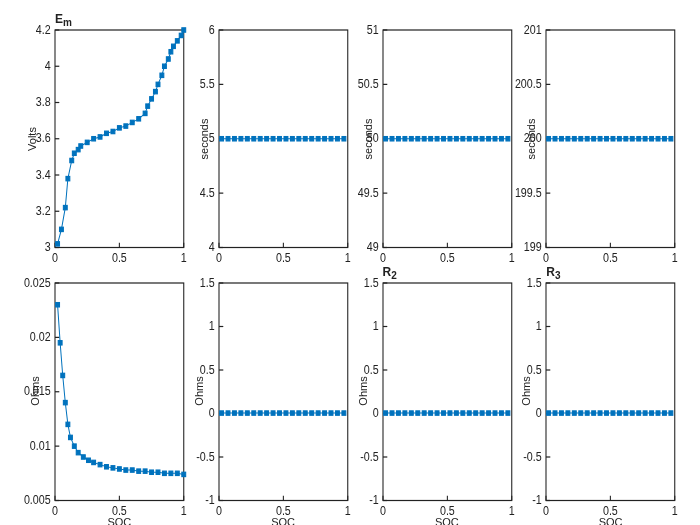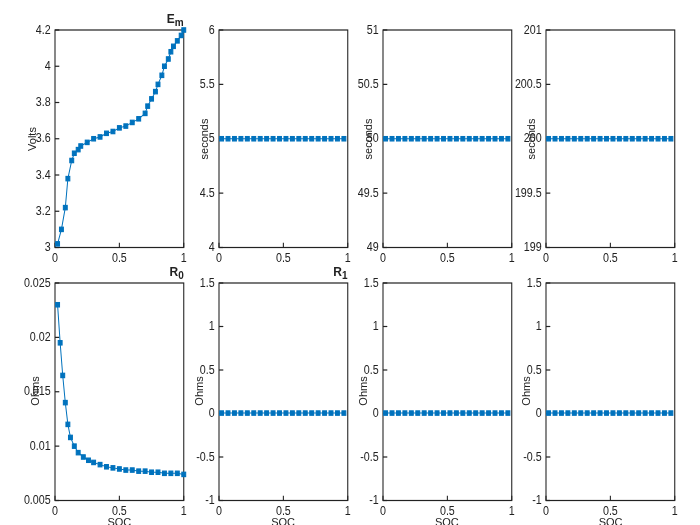--- a/index.html
+++ b/index.html
@@ -26,21 +26,21 @@
     row-gap: 35px;
   }
   .panel {
     position: relative;
   }
   .title {
     position: absolute;
     top: -18px;
     left: 0;
     right: 0;
-    text-align: right;
+    text-align: left;
     font-weight: bold;
     font-size: 12px;
   }
   .sub {
     font-weight: bold;
     font-size: 10px;
     vertical-align: sub;
   }
   .ylabel {
     position: absolute;
@@ -256,21 +256,20 @@
         <rect x="78.60000000000001" y="88.2" width="3.6" height="3.6" class="series-pt"></rect>
         <rect x="84.6" y="88.2" width="3.6" height="3.6" class="series-pt"></rect>
         <rect x="90.60000000000001" y="88.2" width="3.6" height="3.6" class="series-pt"></rect>
         <rect x="96.6" y="88.2" width="3.6" height="3.6" class="series-pt"></rect>
         <rect x="102.60000000000001" y="88.2" width="3.6" height="3.6" class="series-pt"></rect>
         <rect x="108.60000000000001" y="88.2" width="3.6" height="3.6" class="series-pt"></rect>
         <rect x="114.6" y="88.2" width="3.6" height="3.6" class="series-pt"></rect>
       </svg>
     </div>
     <div class="panel">
-      <div class="title">R<sub class="sub">0</sub></div>
       <div class="ylabel">Ohms</div>
       <div class="xlabel">SOC</div>
       <svg class="plot" viewBox="0 0 120 180" preserveAspectRatio="none">
         <rect x="0" y="0" width="120" height="180" fill="none" class="axis-line"></rect>
         <line x1="0" x2="0" y1="180" y2="176" class="tick"></line>
         <text x="0" y="192" text-anchor="middle" class="tick-label">0</text>
         <line x1="60" x2="60" y1="180" y2="176" class="tick"></line>
         <text x="60" y="192" text-anchor="middle" class="tick-label">0.5</text>
         <line x1="120" x2="120" y1="180" y2="176" class="tick"></line>
         <text x="120" y="192" text-anchor="middle" class="tick-label">1</text>
@@ -306,21 +305,20 @@
         <rect x="82.2" y="153.89999999999998" width="3.6" height="3.6" class="series-pt"></rect>
         <rect x="88.2" y="154.79999999999998" width="3.6" height="3.6" class="series-pt"></rect>
         <rect x="94.2" y="154.79999999999998" width="3.6" height="3.6" class="series-pt"></rect>
         <rect x="100.2" y="155.7" width="3.6" height="3.6" class="series-pt"></rect>
         <rect x="106.2" y="155.7" width="3.6" height="3.6" class="series-pt"></rect>
         <rect x="112.2" y="155.7" width="3.6" height="3.6" class="series-pt"></rect>
         <rect x="118.2" y="156.6" width="3.6" height="3.6" class="series-pt"></rect>
       </svg>
     </div>
     <div class="panel">
-      <div class="title">R<sub class="sub">1</sub></div>
       <div class="ylabel">Ohms</div>
       <div class="xlabel">SOC</div>
       <svg class="plot" viewBox="0 0 120 180" preserveAspectRatio="none">
         <rect x="0" y="0" width="120" height="180" fill="none" class="axis-line"></rect>
         <line x1="0" x2="0" y1="180" y2="176" class="tick"></line>
         <text x="0" y="192" text-anchor="middle" class="tick-label">0</text>
         <line x1="60" x2="60" y1="180" y2="176" class="tick"></line>
         <text x="60" y="192" text-anchor="middle" class="tick-label">0.5</text>
         <line x1="120" x2="120" y1="180" y2="176" class="tick"></line>
         <text x="120" y="192" text-anchor="middle" class="tick-label">1</text>
@@ -353,20 +351,21 @@
         <rect x="78.60000000000001" y="105.84" width="3.6" height="3.6" class="series-pt"></rect>
         <rect x="84.6" y="105.84" width="3.6" height="3.6" class="series-pt"></rect>
         <rect x="90.60000000000001" y="105.84" width="3.6" height="3.6" class="series-pt"></rect>
         <rect x="96.6" y="105.84" width="3.6" height="3.6" class="series-pt"></rect>
         <rect x="102.60000000000001" y="105.84" width="3.6" height="3.6" class="series-pt"></rect>
         <rect x="108.60000000000001" y="105.84" width="3.6" height="3.6" class="series-pt"></rect>
         <rect x="114.6" y="105.84" width="3.6" height="3.6" class="series-pt"></rect>
       </svg>
     </div>
     <div class="panel">
+      <div class="title">R<sub class="sub">2</sub></div>
       <div class="ylabel">Ohms</div>
       <div class="xlabel">SOC</div>
       <svg class="plot" viewBox="0 0 120 180" preserveAspectRatio="none">
         <rect x="0" y="0" width="120" height="180" fill="none" class="axis-line"></rect>
         <line x1="0" x2="0" y1="180" y2="176" class="tick"></line>
         <text x="0" y="192" text-anchor="middle" class="tick-label">0</text>
         <line x1="60" x2="60" y1="180" y2="176" class="tick"></line>
         <text x="60" y="192" text-anchor="middle" class="tick-label">0.5</text>
         <line x1="120" x2="120" y1="180" y2="176" class="tick"></line>
         <text x="120" y="192" text-anchor="middle" class="tick-label">1</text>
@@ -399,20 +398,21 @@
         <rect x="78.60000000000001" y="105.84" width="3.6" height="3.6" class="series-pt"></rect>
         <rect x="84.6" y="105.84" width="3.6" height="3.6" class="series-pt"></rect>
         <rect x="90.60000000000001" y="105.84" width="3.6" height="3.6" class="series-pt"></rect>
         <rect x="96.6" y="105.84" width="3.6" height="3.6" class="series-pt"></rect>
         <rect x="102.60000000000001" y="105.84" width="3.6" height="3.6" class="series-pt"></rect>
         <rect x="108.60000000000001" y="105.84" width="3.6" height="3.6" class="series-pt"></rect>
         <rect x="114.6" y="105.84" width="3.6" height="3.6" class="series-pt"></rect>
       </svg>
     </div>
     <div class="panel">
+      <div class="title">R<sub class="sub">3</sub></div>
       <div class="ylabel">Ohms</div>
       <div class="xlabel">SOC</div>
       <svg class="plot" viewBox="0 0 120 180" preserveAspectRatio="none">
         <rect x="0" y="0" width="120" height="180" fill="none" class="axis-line"></rect>
         <line x1="0" x2="0" y1="180" y2="176" class="tick"></line>
         <text x="0" y="192" text-anchor="middle" class="tick-label">0</text>
         <line x1="60" x2="60" y1="180" y2="176" class="tick"></line>
         <text x="60" y="192" text-anchor="middle" class="tick-label">0.5</text>
         <line x1="120" x2="120" y1="180" y2="176" class="tick"></line>
         <text x="120" y="192" text-anchor="middle" class="tick-label">1</text>

